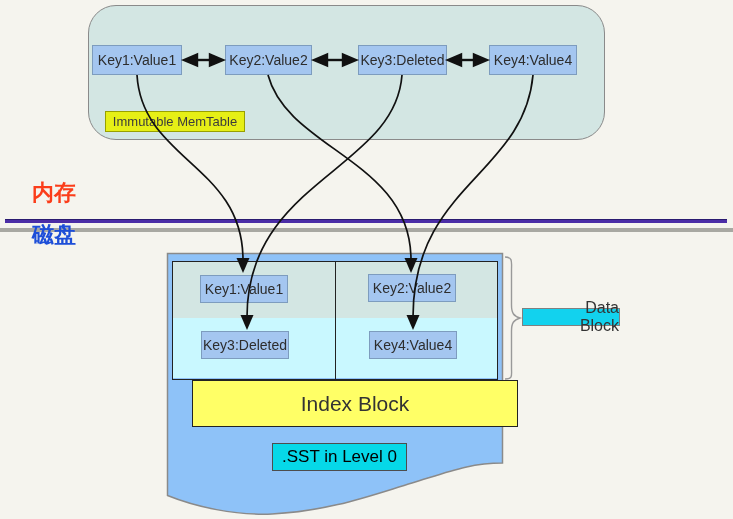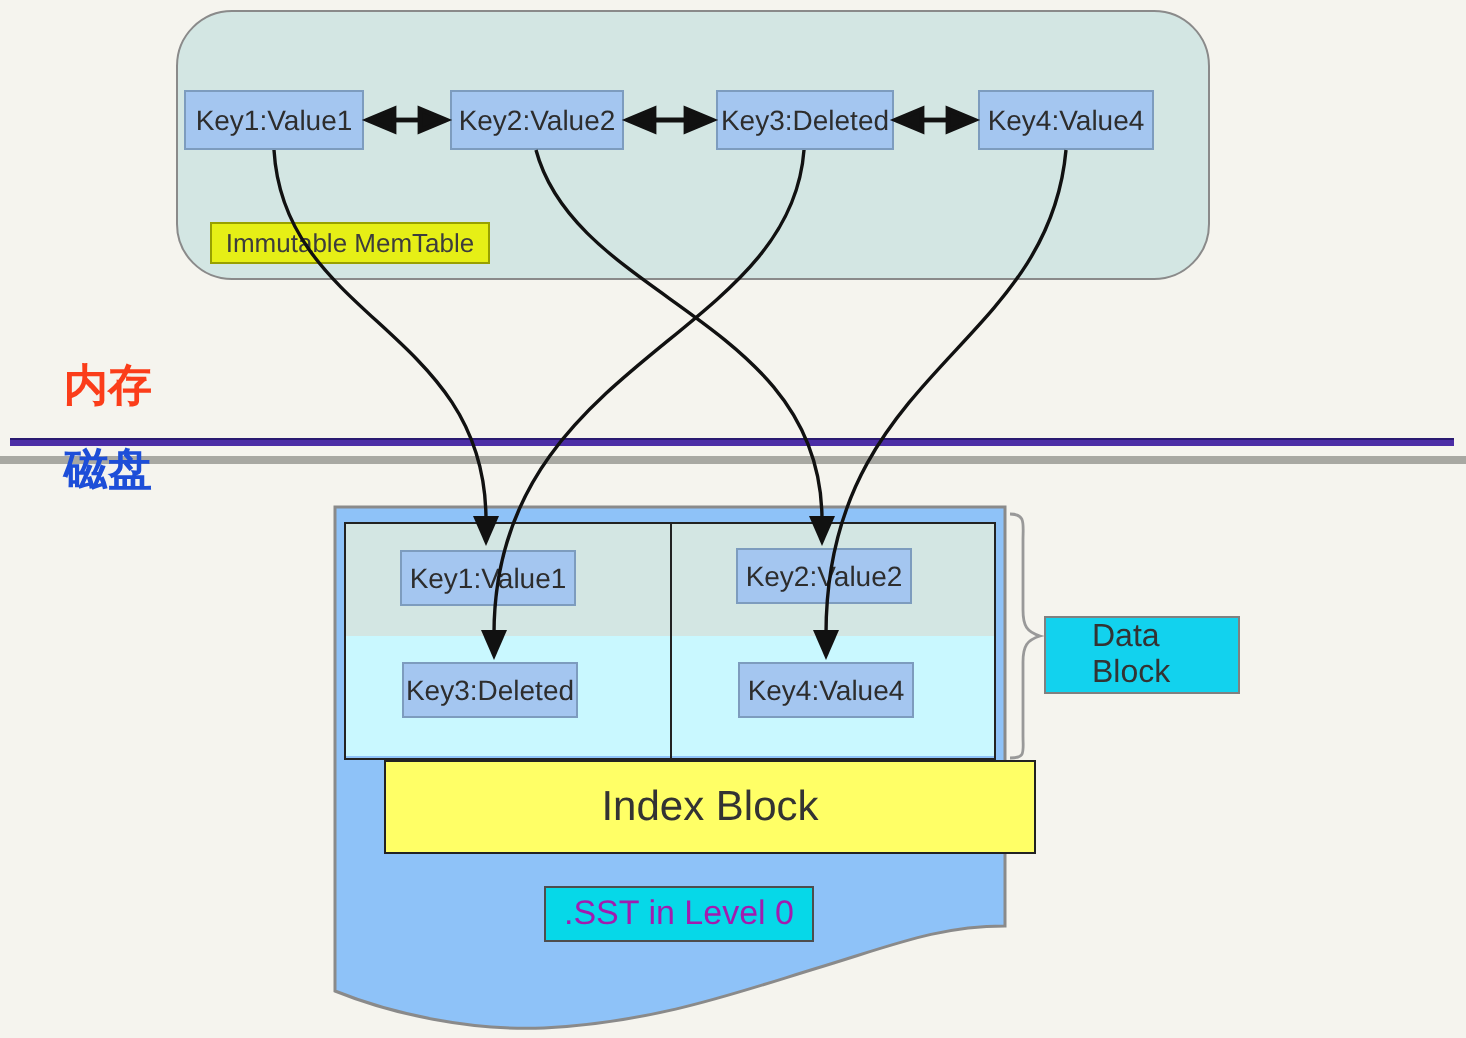--- a/index.html
+++ b/index.html
@@ -43,30 +43,30 @@
   .sv1{left:200px;top:275px;width:88px;}
   .sv2{left:368px;top:274px;width:88px;}
   .sv3{left:201px;top:331px;width:88px;}
   .sv4{left:369px;top:331px;width:88px;}
 
   .indexblock{left:172px;top:380px;width:326px;height:47px;background:#ffff66;
               border:1.5px solid #222;color:#333;font-size:21px;
               display:flex;align-items:center;justify-content:center;margin-left:20px;}
 
   .sstfile{left:272px;top:443px;width:135px;height:28px;background:#06d8e8;
-           border:1.5px solid #4d4d4d;color:#a21caf;font-size:17px;
+           border:1.5px solid #4d4d4d;color:#000000;font-size:17px;
            display:flex;align-items:center;justify-content:center;}
 
-  .datablock-label{left:522px;top:308px;width:98px;height:39px;background:#12d2ee;
+  .datablock-label{left:522px;top:308px;width:98px;height:18px;background:#12d2ee;
            border:1px solid #808080;color:#333;font-size:16px;
            display:flex;align-items:center;justify-content:center;padding-left:23px;}
 
   svg.layer{position:absolute;left:0;top:0;pointer-events:none;}
   #sst-shape{z-index:1;}
-  .abs{z-index:2;}
+  .abs{z-index:2;text-align:right;}
   #overlay{z-index:5;}
 </style>
 </head>
 <body>
 
 <div id="canvas">
 
   <svg id="sst-shape" class="layer" width="733" height="519" viewBox="0 0 733 519">
     <path d="M167.5,253.5 L502.5,253.5 L502.5,463
              C470,463 448,472 412,483

